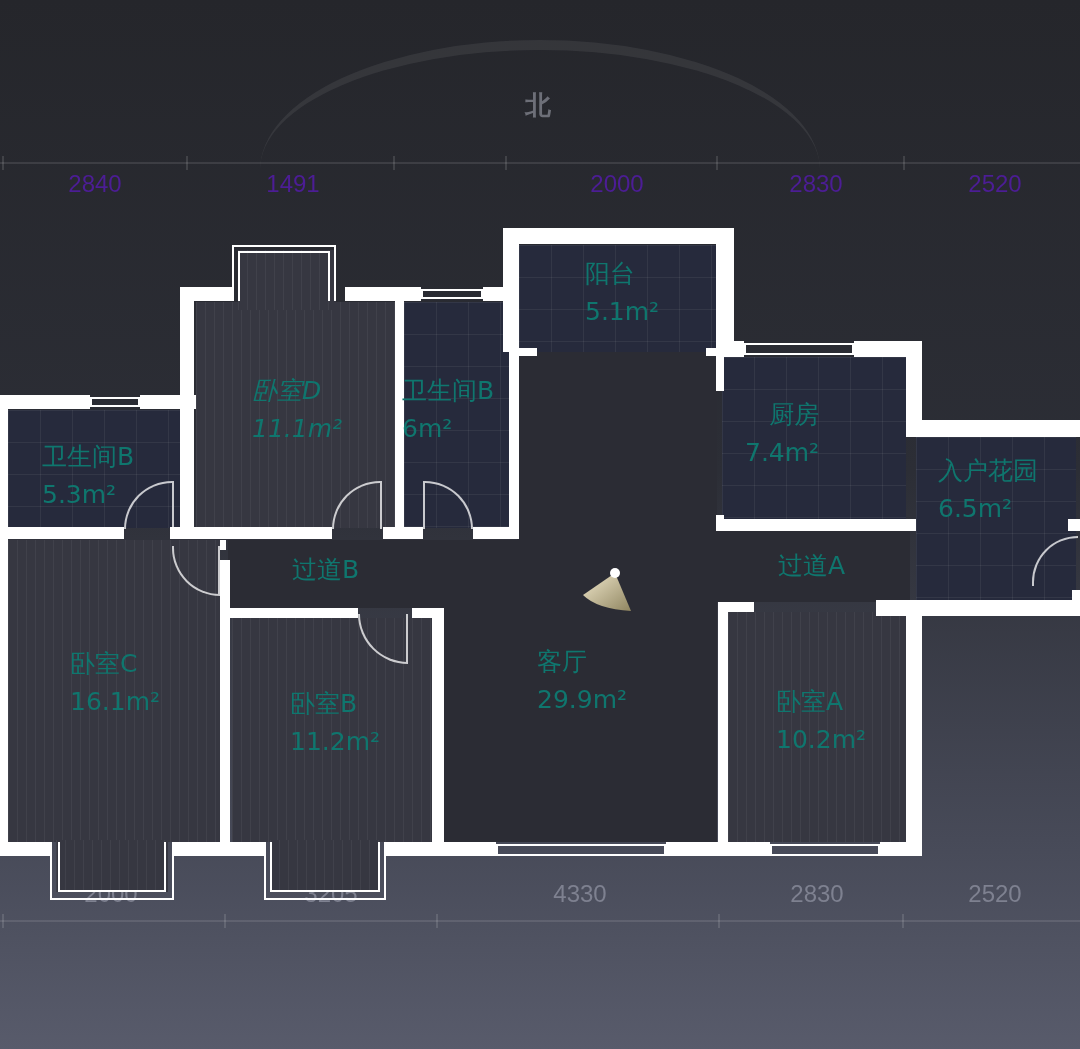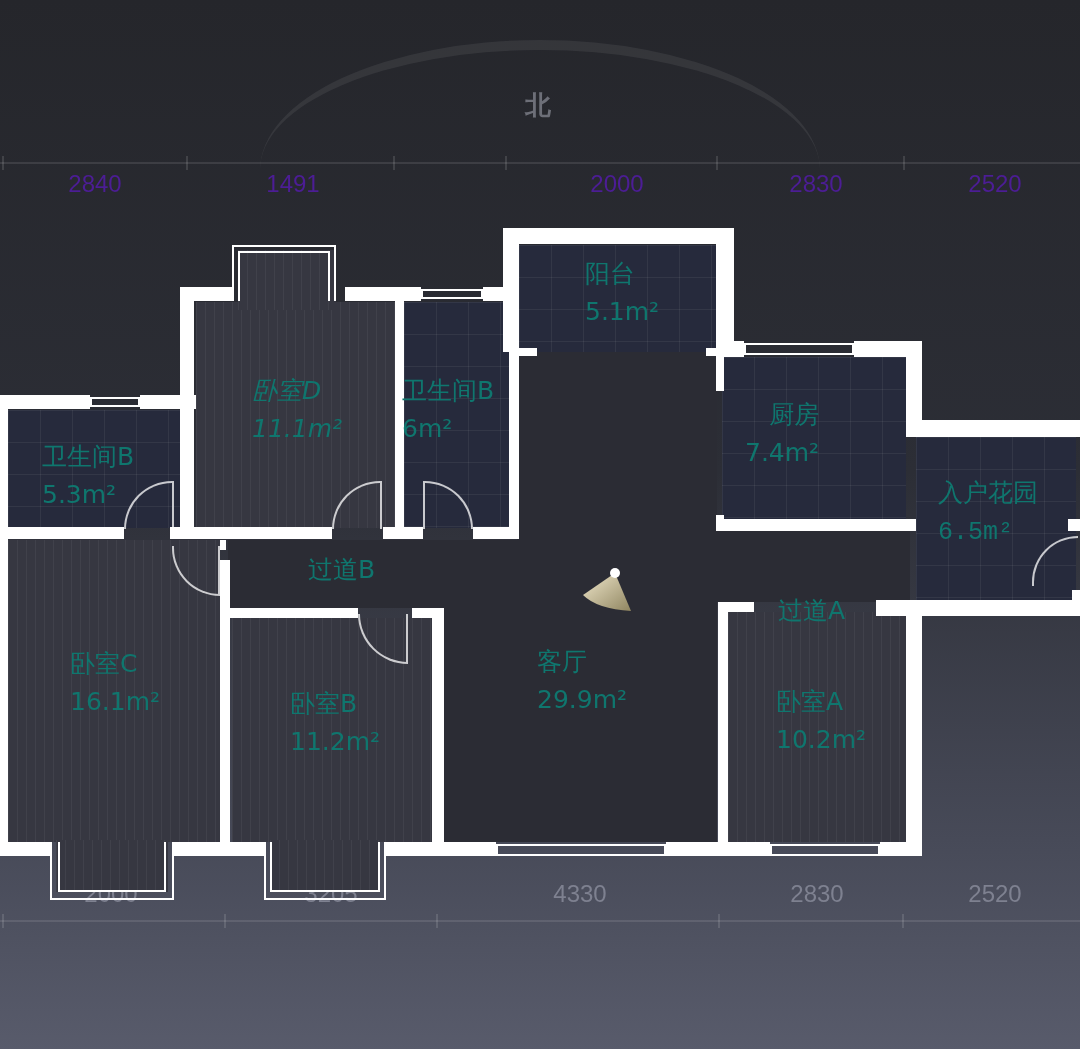--- a/index.html
+++ b/index.html
@@ -196,26 +196,26 @@
   <div>6m²</div>
 </div>
 <div class="label" style="left:585px;top:255px;">
   <div>阳台</div>
   <div>5.1m²</div>
 </div>
 <div class="label" style="left:745px;top:396px;text-align:right;">
   <div>厨房</div>
   <div>7.4m²</div>
 </div>
-<div class="label" style="left:938px;top:476px;font-family:Liberation Mono, monospace;">
+<div class="label" style="left:938px;top:452px;">
   <div>入户花园</div>
   <div>6.5m²</div>
 </div>
-<div class="label" style="left:308px;top:551px;">过道B</div>
-<div class="label" style="left:778px;top:547px;margin-top:45px;">过道A</div>
+<div class="label" style="left:292px;top:551px;">过道B</div>
+<div class="label" style="left:778px;top:547px;">过道A</div>
 <div class="label" style="left:70px;top:645px;">
   <div>卧室C</div>
   <div>16.1m²</div>
 </div>
 <div class="label" style="left:290px;top:685px;">
   <div>卧室B</div>
   <div>11.2m²</div>
 </div>
 <div class="label" style="left:537px;top:643px;">
   <div>客厅</div>

